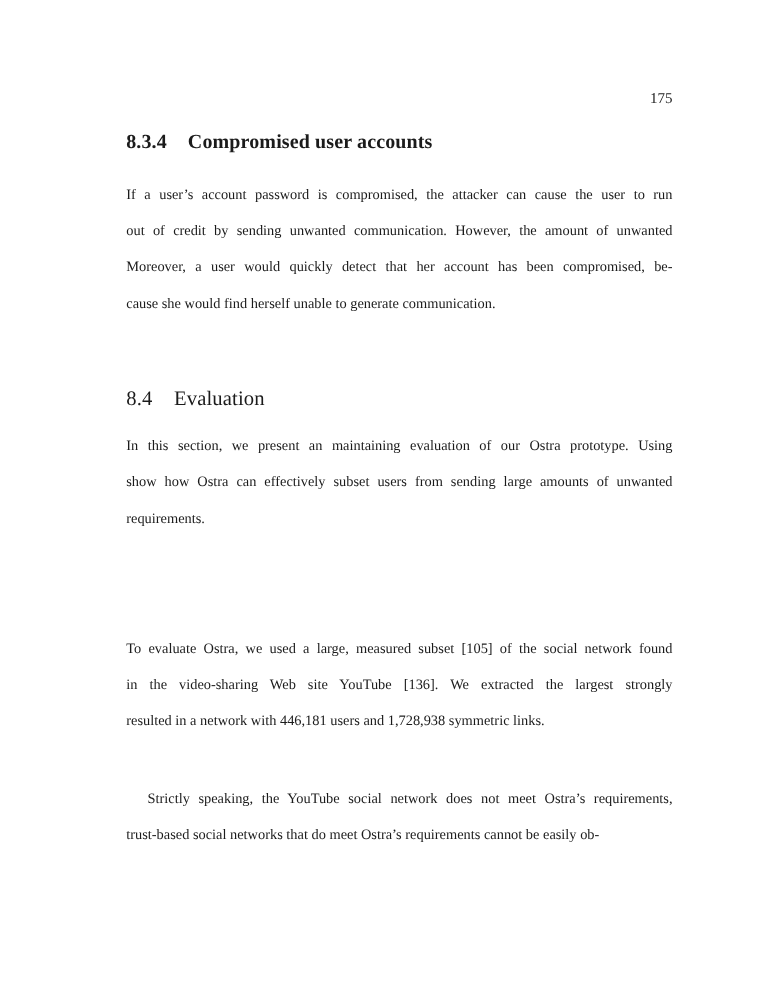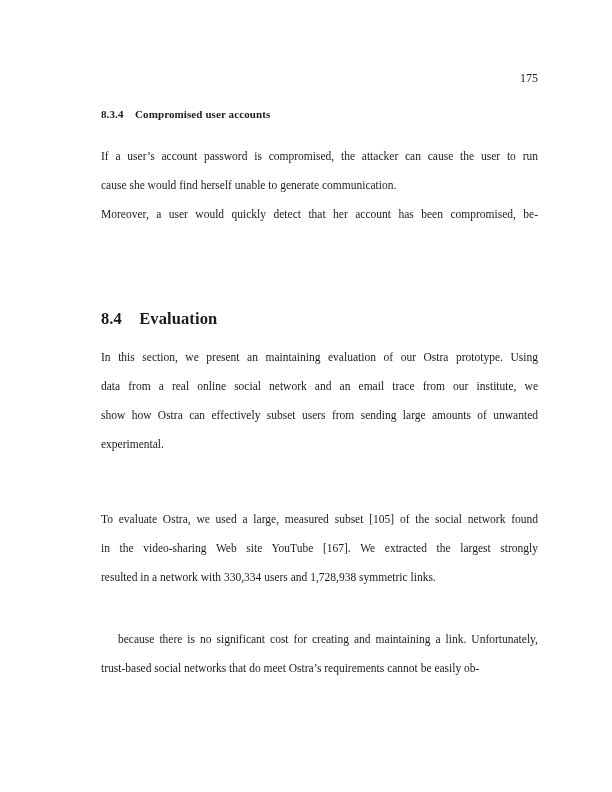--- a/index.html
+++ b/index.html
@@ -22,26 +22,26 @@
     width: 437px;
   }
   .page-number {
     top: 71px;
     text-align: right;
     font-size: 12px;
     line-height: 14px;
   }
   .h-sub {
     font-weight: bold;
-    font-size: 11px;
+    font-size: 16px;
     line-height: 16px;
     letter-spacing: 0.1px;
   }
   .h-sec {
-    font-weight: bold;
+    font-weight: normal;
     font-size: 16.5px;
     line-height: 20px;
     letter-spacing: 0.1px;
   }
   .h-num {
     display: inline-block;
     margin-right: 1.05em;
   }
   .para .line {
     font-size: 11.5px;
@@ -63,40 +63,40 @@
 <div class="page">
 
   <div class="abs page-number">175</div>
 
   <div class="abs h-sub" style="top:106px">
     <span class="h-num">8.3.4</span><span>Compromised user accounts</span>
   </div>
 
   <div class="abs para" style="top:142px">
       <div class="line">If a user’s account password is compromised, the attacker can cause the user to run</div>
+      <div class="line">out of credit by sending unwanted communication. However, the amount of unwanted</div>
+      <div class="line">Moreover, a user would quickly detect that her account has been compromised, be-</div>
       <div class="line last">cause she would find herself unable to generate communication.</div>
-      <div class="line">Moreover, a user would quickly detect that her account has been compromised, be-</div>
     </div>
 
   <div class="abs h-sec" style="top:309px">
     <span class="h-num">8.4</span><span>Evaluation</span>
   </div>
 
   <div class="abs para" style="top:343px">
       <div class="line">In this section, we present an maintaining evaluation of our Ostra prototype. Using</div>
-      <div class="line">data from a real online social network and an email trace from our institute, we</div>
       <div class="line">show how Ostra can effectively subset users from sending large amounts of unwanted</div>
-      <div class="line last">experimental.</div>
+      <div class="line last">requirements.</div>
     </div>
 
 
   <div class="abs para" style="top:505px">
       <div class="line">To evaluate Ostra, we used a large, measured subset [105] of the social network found</div>
-      <div class="line">in the video-sharing Web site YouTube [167]. We extracted the largest strongly</div>
-      <div class="line last">resulted in a network with 330,334 users and 1,728,938 symmetric links.</div>
+      <div class="line">in the video-sharing Web site YouTube [136]. We extracted the largest strongly</div>
+      <div class="line last">resulted in a network with 446,181 users and 1,728,938 symmetric links.</div>
     </div>
 
   <div class="abs para indent-first" style="top:625px">
-      <div class="line">because there is no significant cost for creating and maintaining a link. Unfortunately,</div>
+      <div class="line">Strictly speaking, the YouTube social network does not meet Ostra’s requirements,</div>
       <div class="line last">trust-based social networks that do meet Ostra’s requirements cannot be easily ob-</div>
     </div>
 
 </div>
 
 </body></html>

